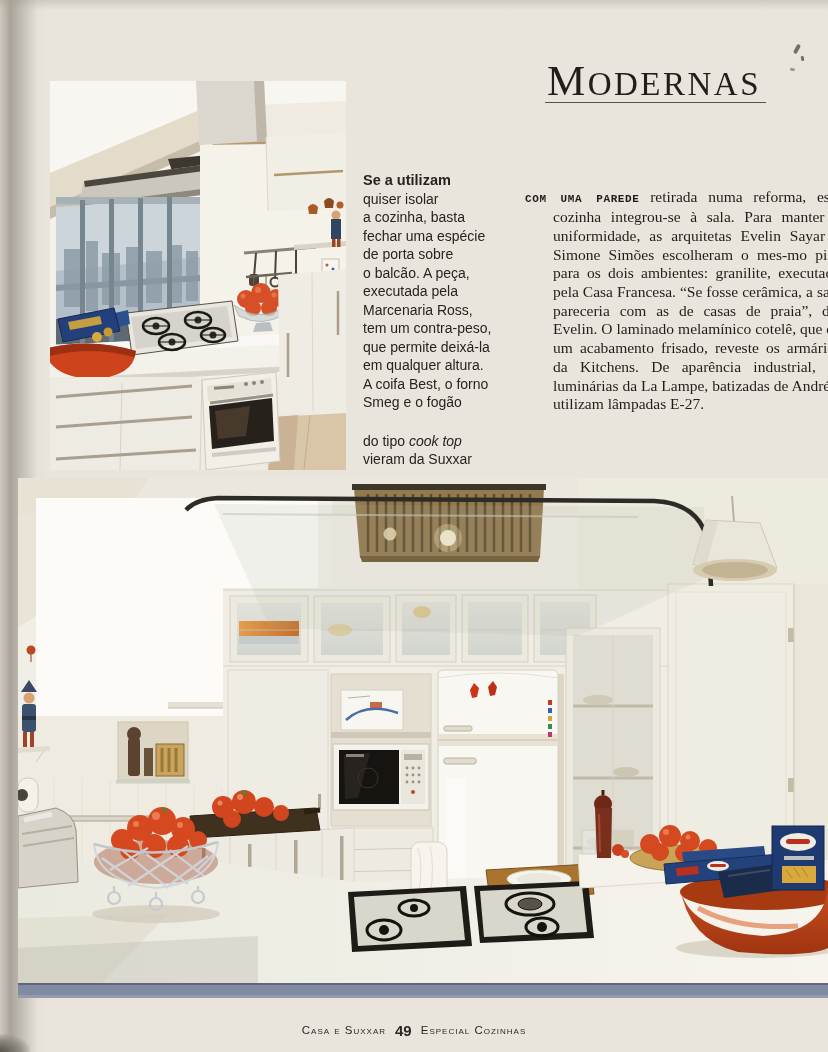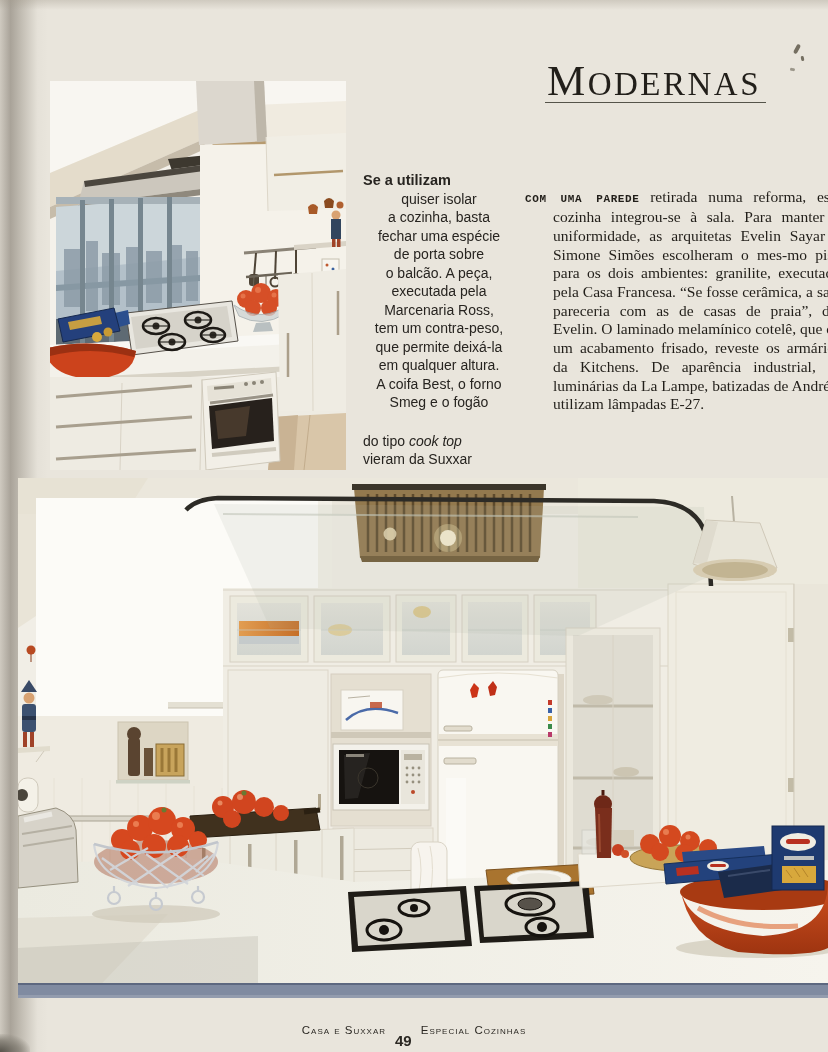--- a/index.html
+++ b/index.html
@@ -20,32 +20,32 @@
   .speck.s1{left:795px;top:44px;width:4px;height:10px;transform:rotate(28deg);}
   .speck.s2{left:801px;top:56px;width:3px;height:5px;transform:rotate(-12deg);}
   .speck.s3{left:790px;top:68px;width:5px;height:3px;transform:rotate(8deg);opacity:.5;}
   figure{margin:0;padding:0;}
   .photo-inset{position:absolute;left:50px;top:81px;width:296px;height:389px;}
   .photo-main{position:absolute;left:18px;top:478px;width:810px;height:520px;}
   .photo-inset svg,.photo-main svg{display:block;width:100%;height:100%;}
   .caption{position:absolute;left:363px;top:171px;width:152px;
            font-size:14px;line-height:18.5px;color:#272420;}
   .caption .lead{font-weight:bold;font-size:14.5px;}
-  .caption .lines{white-space:pre-line;text-align:center;}
+  .caption .lines{white-space:pre-line;}
   .caption .tail{white-space:pre-line;margin-top:20px;}
   .caption .tail em{font-style:italic;}
   .article{position:absolute;left:525px;top:172px;width:288px;
            font-family:"Liberation Serif",serif;font-size:15.5px;line-height:18.7px;
            color:#211e19;text-align:justify;padding-left:28px;text-indent:-28px;}
   .article .lead{font-family:Liberation Mono, monospace;font-weight:bold;
            font-size:11px;letter-spacing:.6px;}
   .footer{position:absolute;top:1020px;left:0;width:828px;text-align:center;
           color:#2b2823;font-size:11.5px;letter-spacing:1px;font-variant:small-caps;}
   .footer .num{font-weight:bold;font-size:15px;font-variant:normal;
-          letter-spacing:0;margin:0 9px;position:relative;top:12px;}
+          letter-spacing:0;margin:0 9px;position:relative;top:2px;}
 </style>
 </head>
 <body>
 
 <div id="page">
   <div class="spine"></div>
   <div class="top-shade"></div>
 
   <div class="title">
     <span class="big">M</span><span class="rest">ODERNAS</span>

